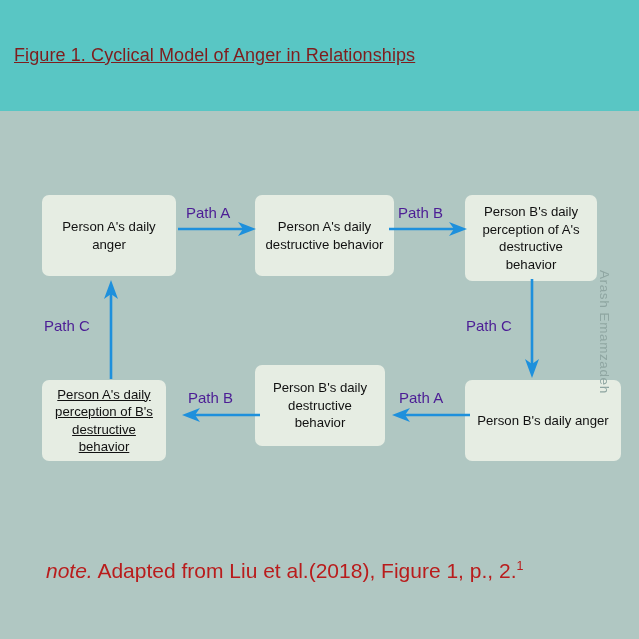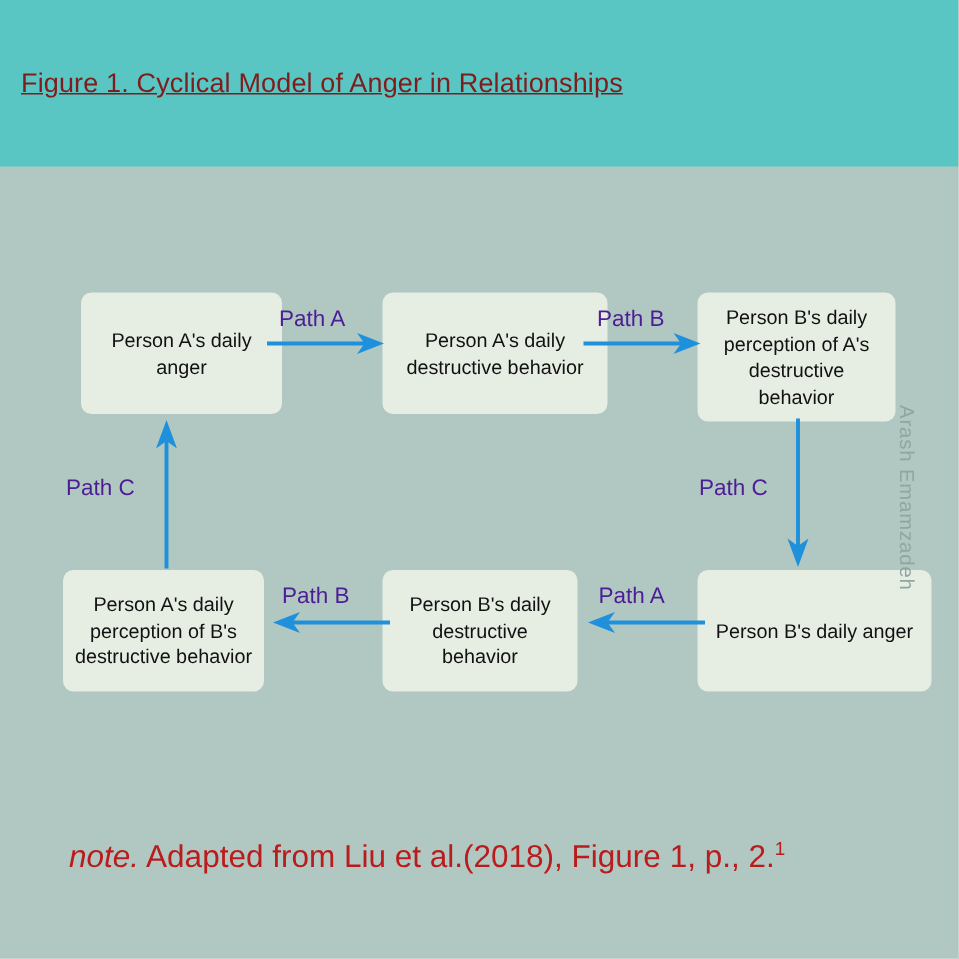--- a/index.html
+++ b/index.html
@@ -55,26 +55,26 @@
     display: flex;
     align-items: center;
     justify-content: center;
     text-align: center;
     color: #111111;
     font-size: 13.2px;
     line-height: 17.5px;
     padding: 4px 7px;
   }
   
-  #node-a-anger        { left: 54px;  top: 84px;  width: 134px; height: 81px; justify-content: center; }
-  #node-a-destructive  { left: 255px; top: 84px;  width: 150px; height: 81px; text-align: center; }
+  #node-a-anger        { left: 42px;  top: 84px;  width: 134px; height: 81px; justify-content: center; }
+  #node-a-destructive  { left: 255px; top: 84px;  width: 139px; height: 81px; text-align: center; }
   #node-b-perception   { left: 465px; top: 84px;  width: 132px; height: 86px; }
   
-  #node-a-perception   { left: 42px;  top: 269px; width: 134px; height: 81px; }
-  #node-b-destructive  { left: 255px; top: 269px; width: 130px; height: 81px; }
+  #node-a-perception   { left: 42px;  top: 269px; width: 124px; height: 81px; text-decoration: underline; }
+  #node-b-destructive  { left: 255px; top: 254px; width: 130px; height: 81px; }
   #node-b-anger        { left: 465px; top: 269px; width: 156px; height: 81px; }
 
   .path-label {
     position: absolute;
     color: #4c1d95;
     font-size: 15px;
     line-height: 18px;
     white-space: nowrap;
   }
   #label-path-a-top     { left: 186px; top: 93px; }

